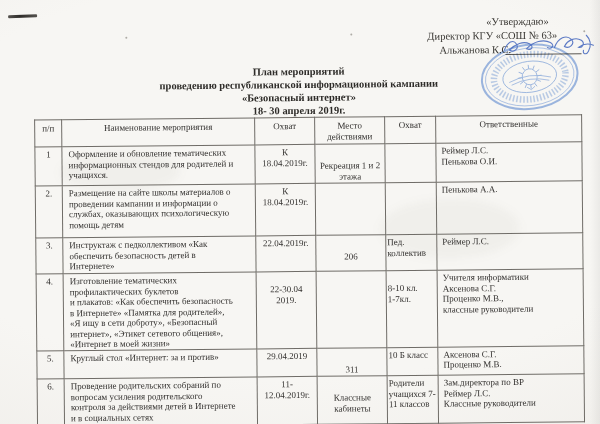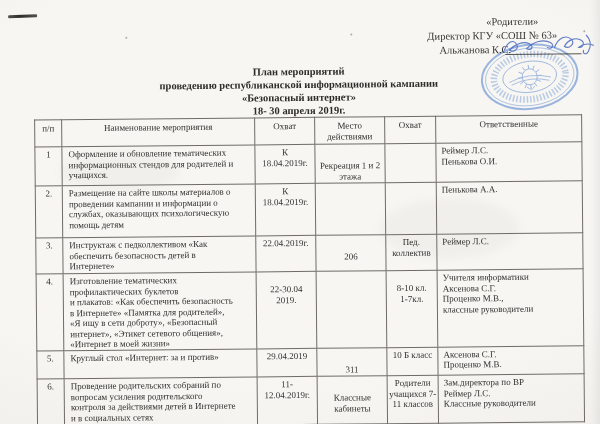--- a/index.html
+++ b/index.html
@@ -56,21 +56,21 @@
   table.plan th, table.plan td{
     border:1px solid #6f6c67;vertical-align:top;font-weight:normal;
     white-space:pre-line;overflow:hidden;
   }
   table.plan th{text-align:center;padding:3px 1px 2px;}
   thead tr{height:26px;}
   td.cell-num{text-align:center;padding-top:2px;}
   td.cell-name{text-align:left;padding:2px 2px 0 6px;}
   td.cell-date{text-align:center;padding-top:2px;}
   td.cell-place{text-align:center;padding-top:16px;}
-  td.cell-coverage{text-align:center;padding-top:2px;}
+  td.cell-coverage{text-align:left;padding-top:2px;}
   td.cell-resp{text-align:left;padding:2px 2px 0 5px;}
   tbody tr:nth-child(1){height:39px;}
   tbody tr:nth-child(2){height:52px;}
   tbody tr:nth-child(3){height:36px;}
   tbody tr:nth-child(4){height:75px;}
   tbody tr:nth-child(5){height:25px;}
   tbody tr:nth-child(6){height:48px;}
   tbody tr:nth-child(4) td.cell-date,
   tbody tr:nth-child(4) td.cell-coverage{padding-top:12px;}
   
@@ -82,21 +82,21 @@
 <div class="page">
   <div class="content">
 
     <div class="scan-line"></div>
     <div class="speck" style="left:127px;top:35px;"></div>
     <div class="speck" style="left:352px;top:34px;"></div>
     <div class="speck" style="left:585px;top:33px;"></div>
     <div class="smudge" style="left:60px;top:150px;width:120px;height:40px;"></div>
     <div class="smudge" style="left:380px;top:200px;width:140px;height:60px;"></div>
 
-    <div class="appr appr1">«Родители»</div>
+    <div class="appr appr1">«Утверждаю»</div>
     <div class="appr appr2">Директор КГУ «СОШ № 63»</div>
     <div class="appr appr3">Альжанова К.С.</div>
     <div class="sig-rule"></div>
 
     <svg class="stamp" viewBox="0 0 104 70">
       <g fill="none" stroke="#7097d4">
         <ellipse cx="52" cy="35" rx="48" ry="32" stroke-width="2" opacity="0.75"></ellipse>
         <ellipse cx="52" cy="35" rx="44.5" ry="28.8" stroke-width="0.8" opacity="0.7"></ellipse>
         <ellipse cx="52" cy="35" rx="36" ry="22.5" stroke-width="6.5" stroke-dasharray="1.5 1.9" opacity="0.5"></ellipse>
         <ellipse cx="52" cy="35" rx="27" ry="15.5" stroke-width="0.9" opacity="0.75"></ellipse>

